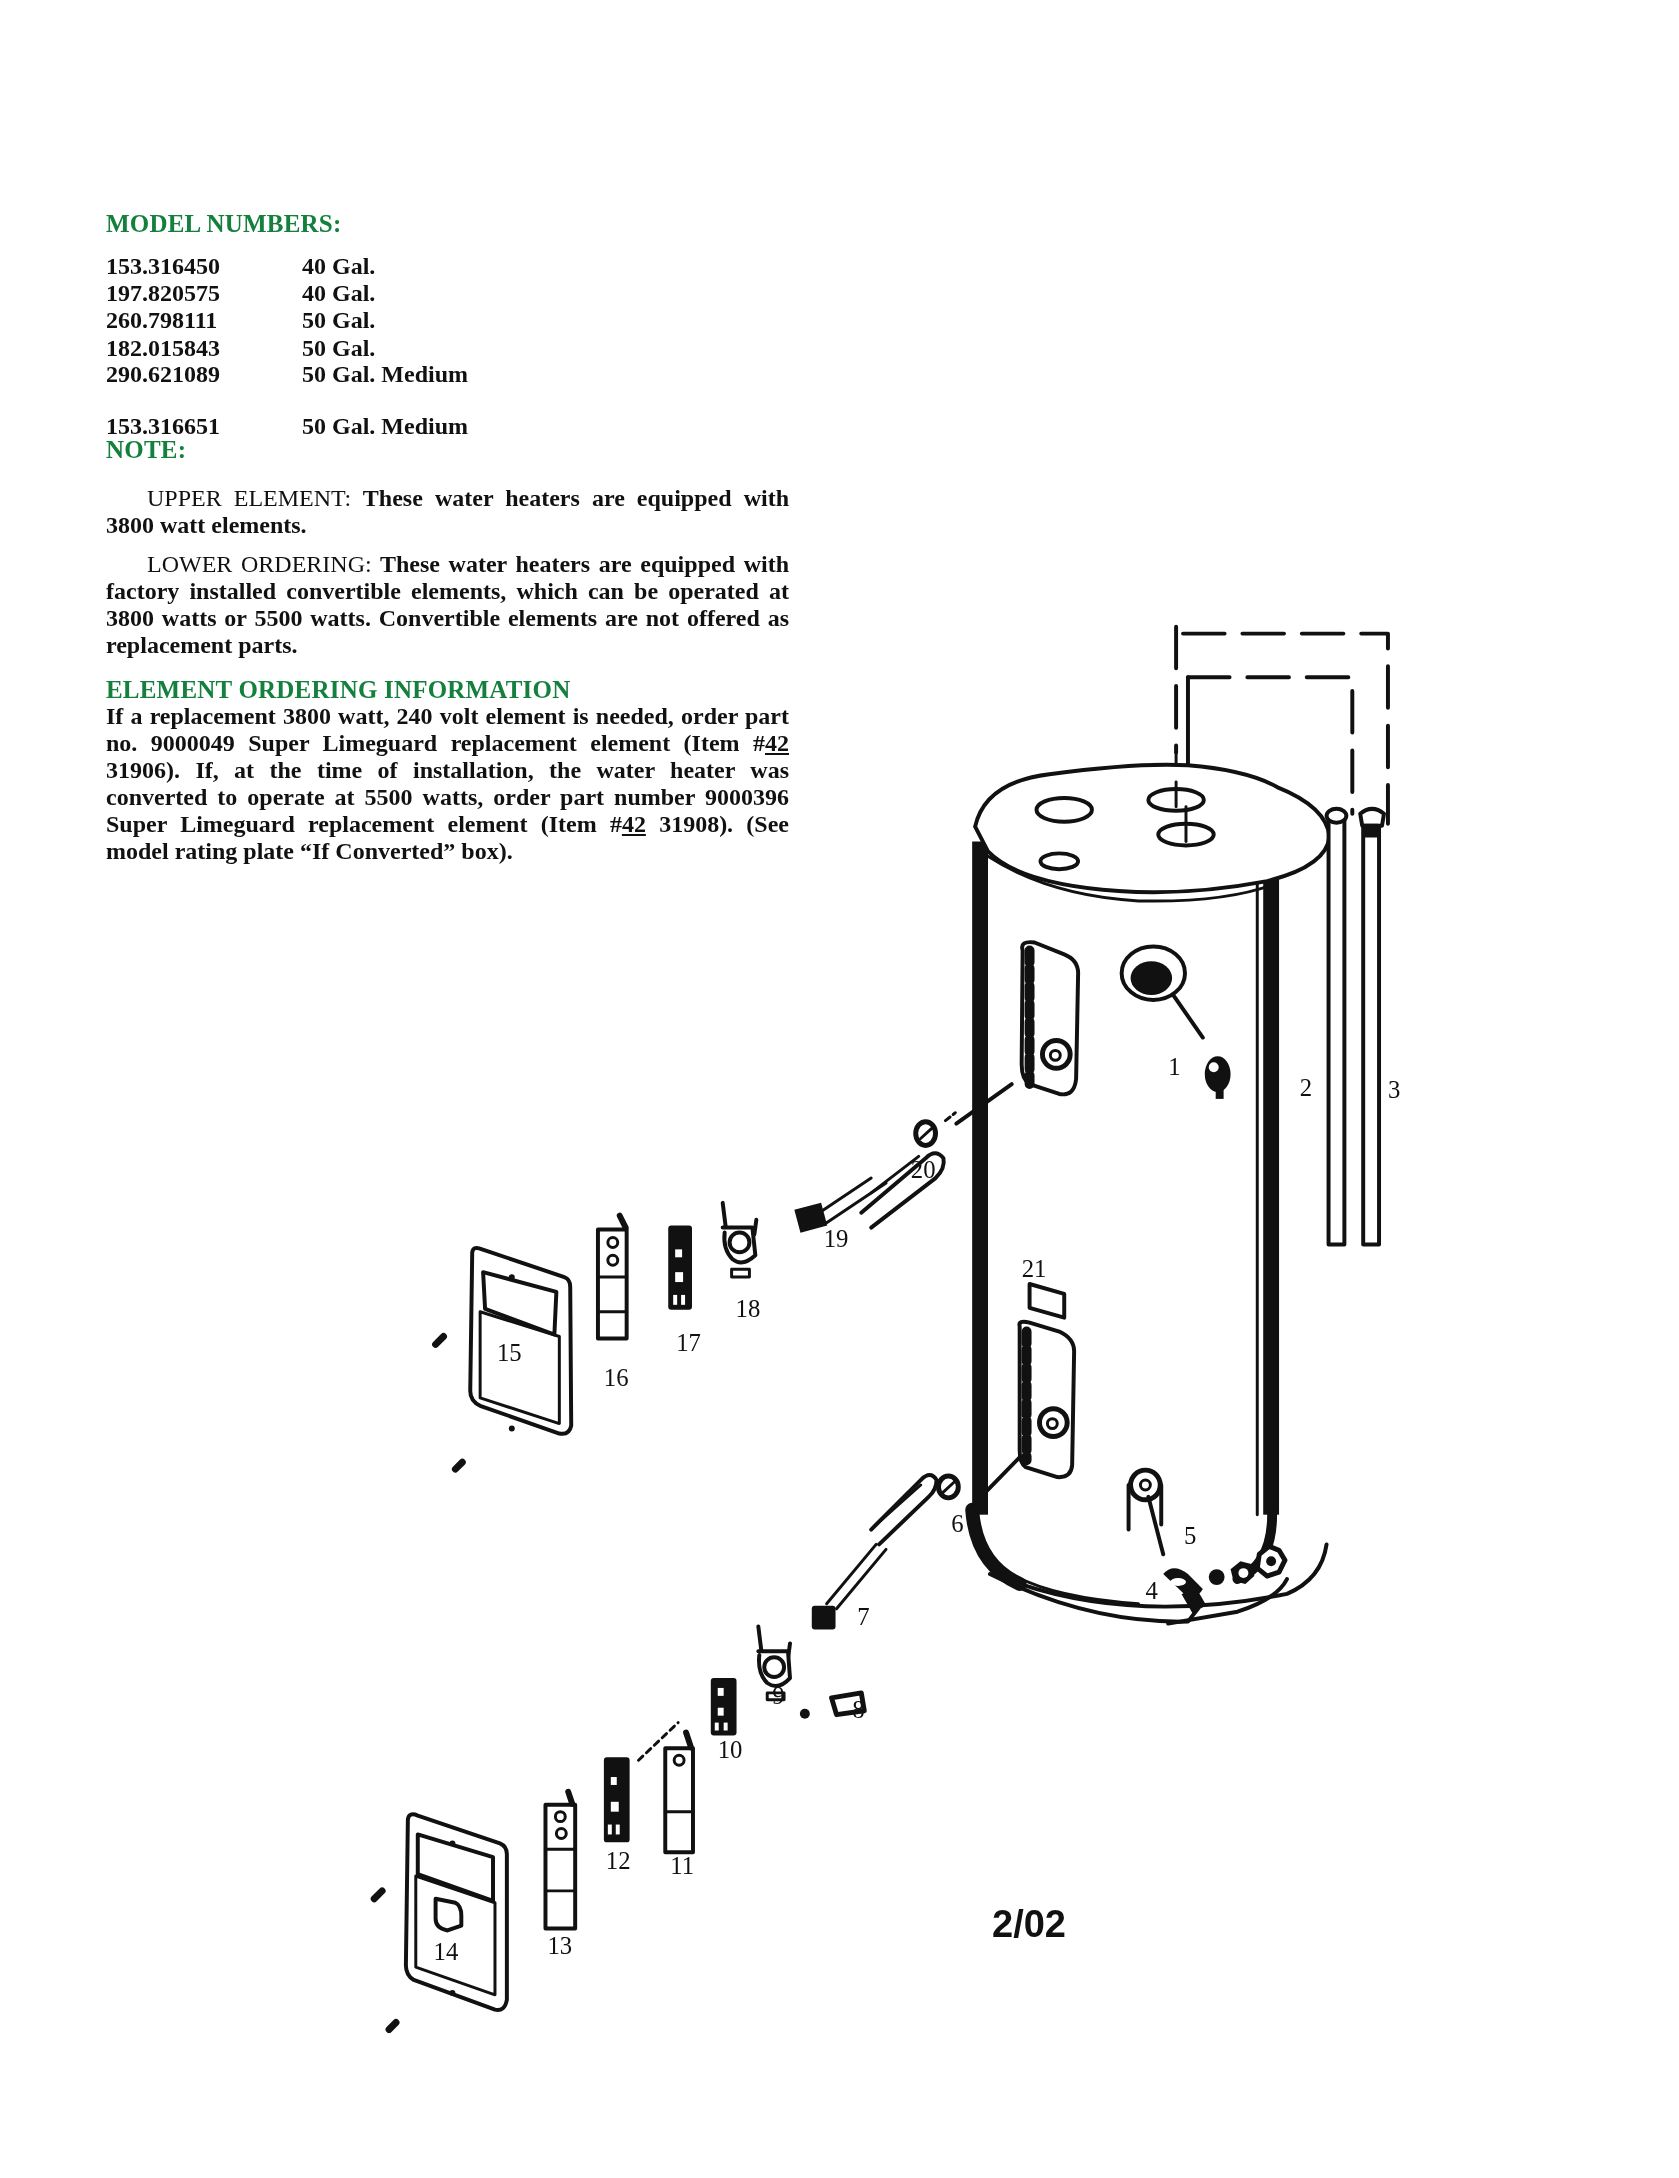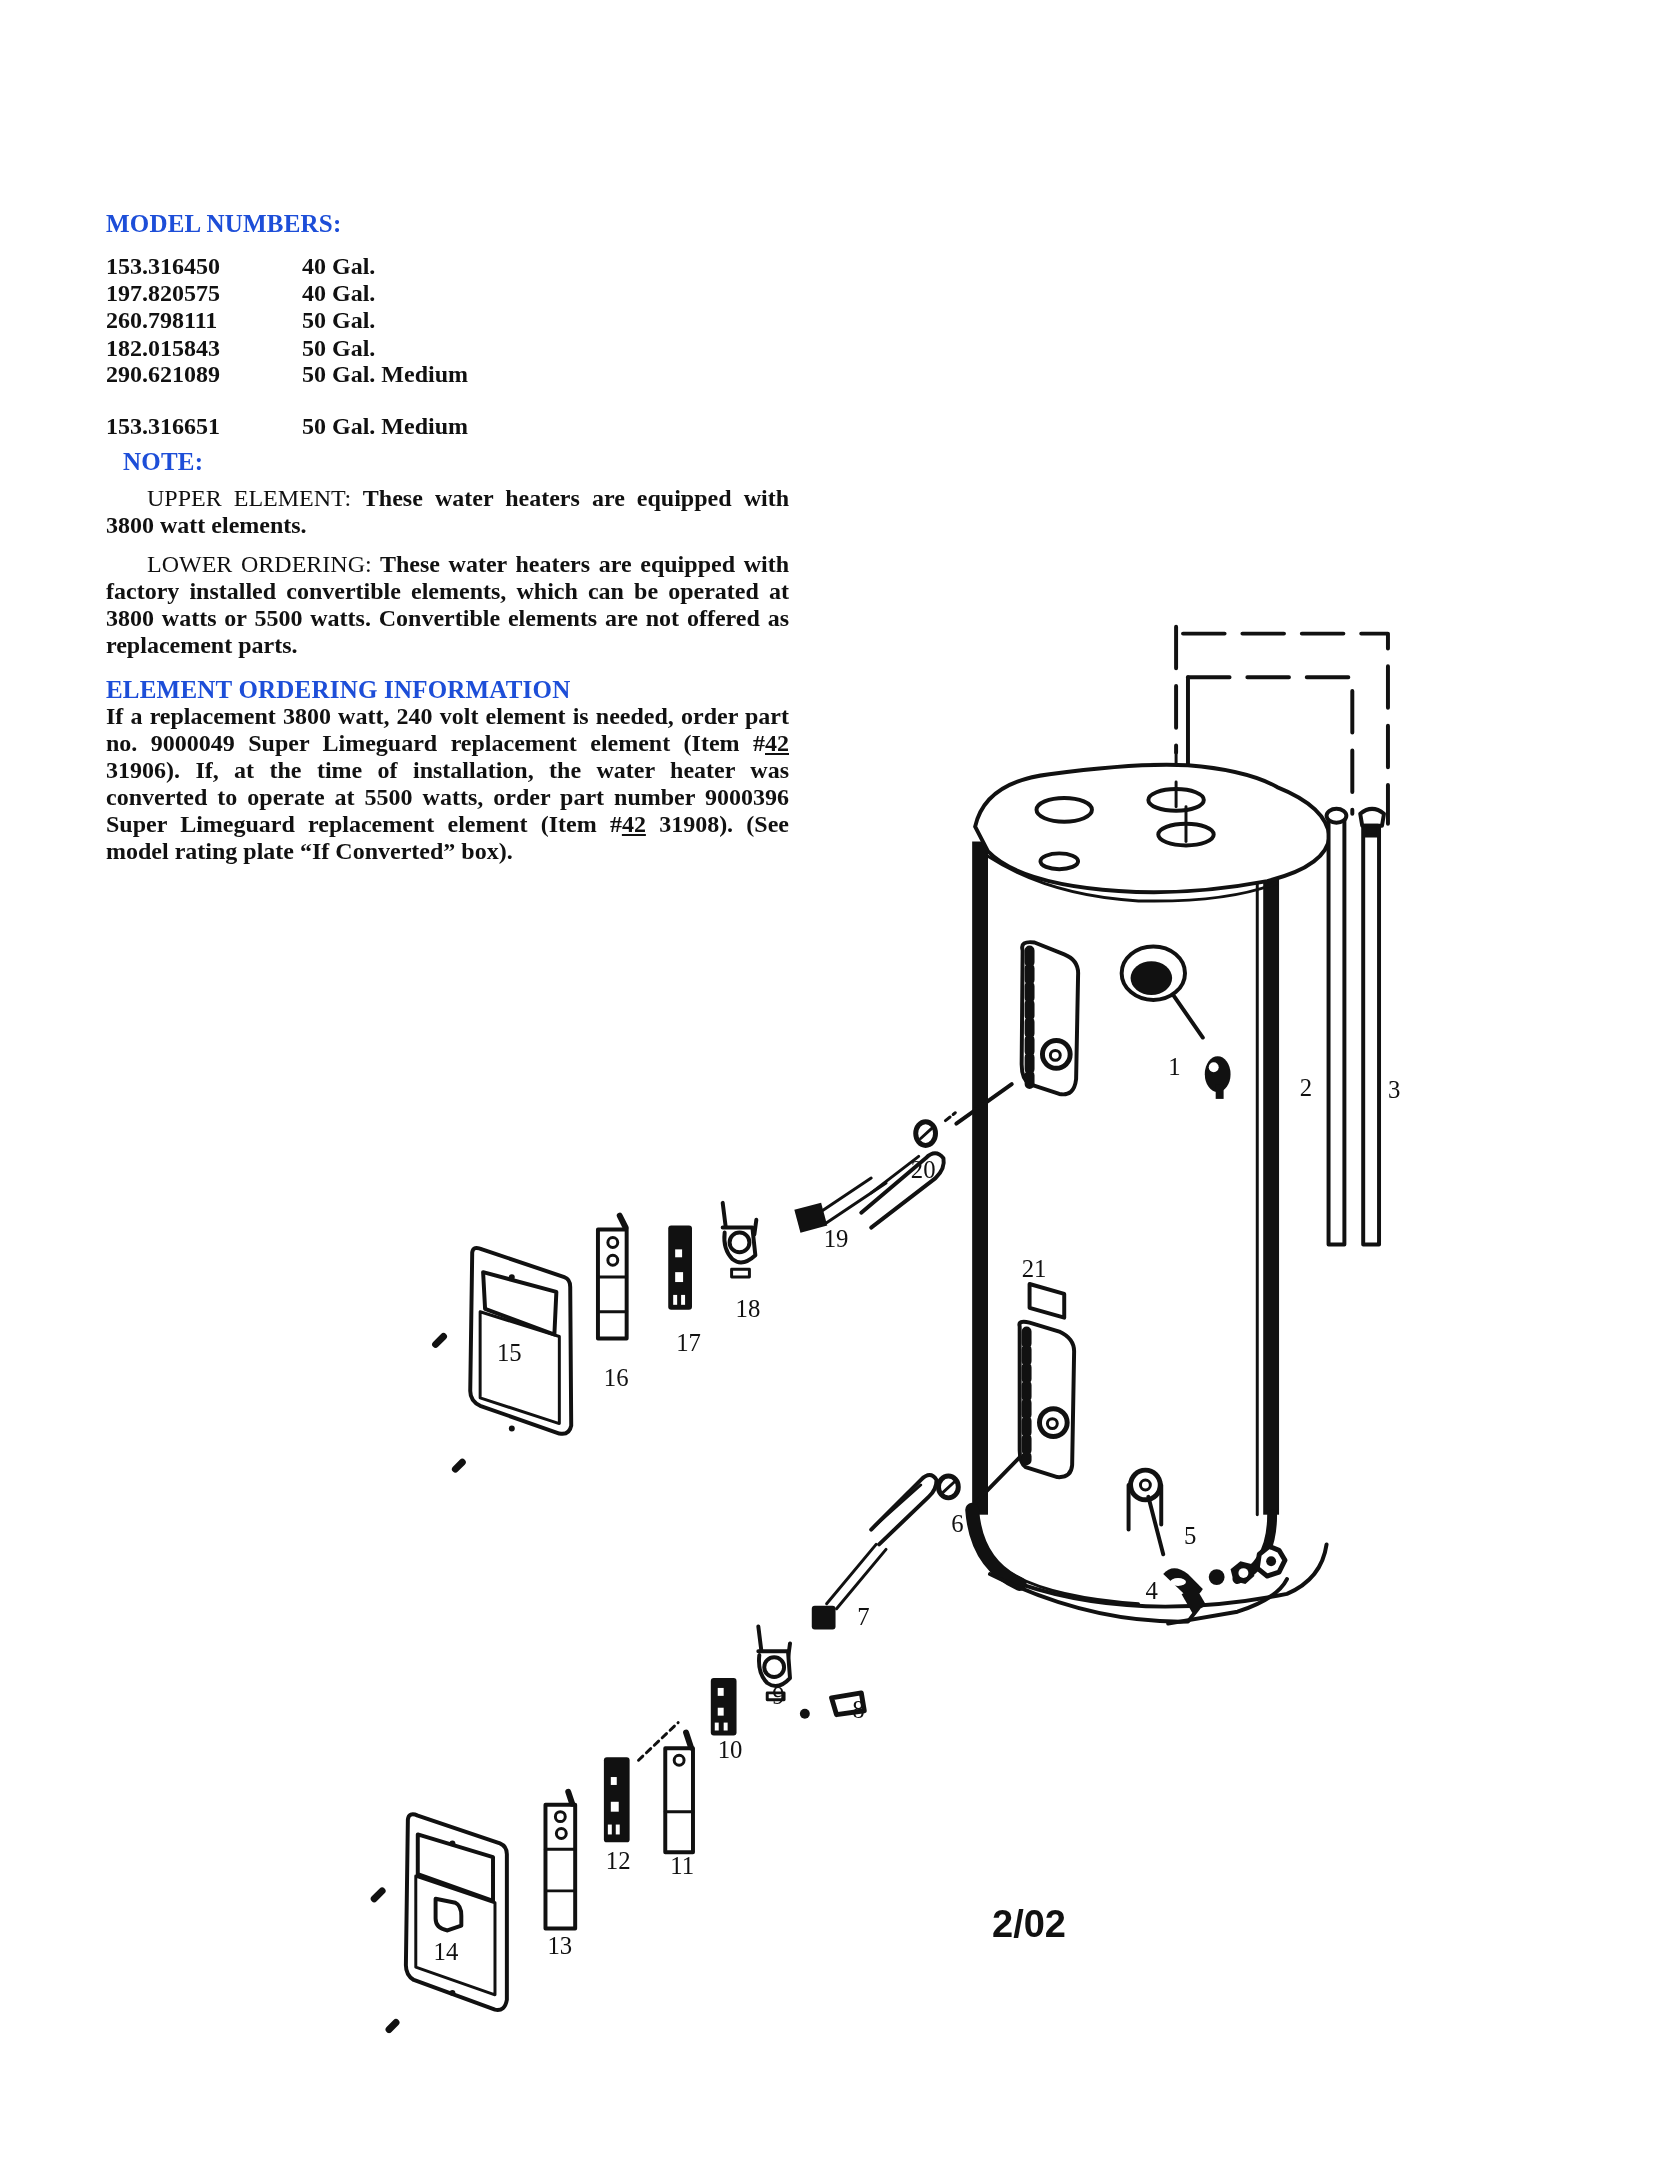--- a/index.html
+++ b/index.html
@@ -1,17 +1,17 @@
 <!DOCTYPE html>
 <html><head>
 <meta charset="utf-8">
 <style>
   html, body { margin:0; padding:0; background:#ffffff; }
   body { width:1679px; height:2178px; position:relative; overflow:hidden; color:#111; }
-  .txt { position:absolute; font-family: "Liberation Serif", "DejaVu Serif", serif; font-weight:bold; color:#1d4ed8; }
+  .txt { position:absolute; font-family: "Liberation Serif", "DejaVu Serif", serif; font-weight:bold; color:#15803d; }
   .heading { font-size:25px; letter-spacing:0.2px; }
   .model-row { position:absolute; left:106px; font-size:24px; font-weight:bold; font-family:"Liberation Serif","DejaVu Serif",serif; white-space:nowrap; }
   .model-row .num { display:inline-block; width:196px; }
   .para { position:absolute; left:106px; width:683px; font-size:24px; line-height:27px; text-align:justify; font-family:"Liberation Serif","DejaVu Serif",serif; font-weight:bold; }
   .para .lead { font-weight:normal;margin-left:41px; }
   .u { text-decoration:underline; }
   #diagram { position:absolute; left:0; top:0; }
   .callout { font-family:"Liberation Serif","DejaVu Serif",serif; font-size:25px; fill:#111; }
   .date { position:absolute; left:992px; top:1903px; font-family:"Liberation Sans","DejaVu Sans",sans-serif; font-weight:bold; font-size:38px; }
 </style>
@@ -32,21 +32,21 @@
 <div class="model-row" style="top:335px;">
   <span class="num">182.015843</span><span>50 Gal.</span>
 </div>
 <div class="model-row" style="top:361px;">
   <span class="num">290.621089</span><span>50 Gal. Medium</span>
 </div>
 <div class="model-row" style="top:389px;margin-top:24px;">
   <span class="num">153.316651</span><span>50 Gal. Medium</span>
 </div>
 
-<div class="txt heading" style="left:106px; top:448px;margin-left:17px;">NOTE:</div>
+<div class="txt heading" style="left:106px; top:436px;">NOTE:</div>
 
 <div class="para" style="top:485px;">
   <span class="lead">UPPER ELEMENT:</span>
   <span>These water heaters are equipped with 3800 watt elements.</span>
 </div>
 
 <div class="para" style="top:551px;">
   <span class="lead">LOWER ORDERING:</span>
   <span>These water heaters are equipped with factory installed convertible elements, which can be operated at 3800 watts or 5500 watts. Convertible elements are not offered as replacement parts.</span>
 </div>

